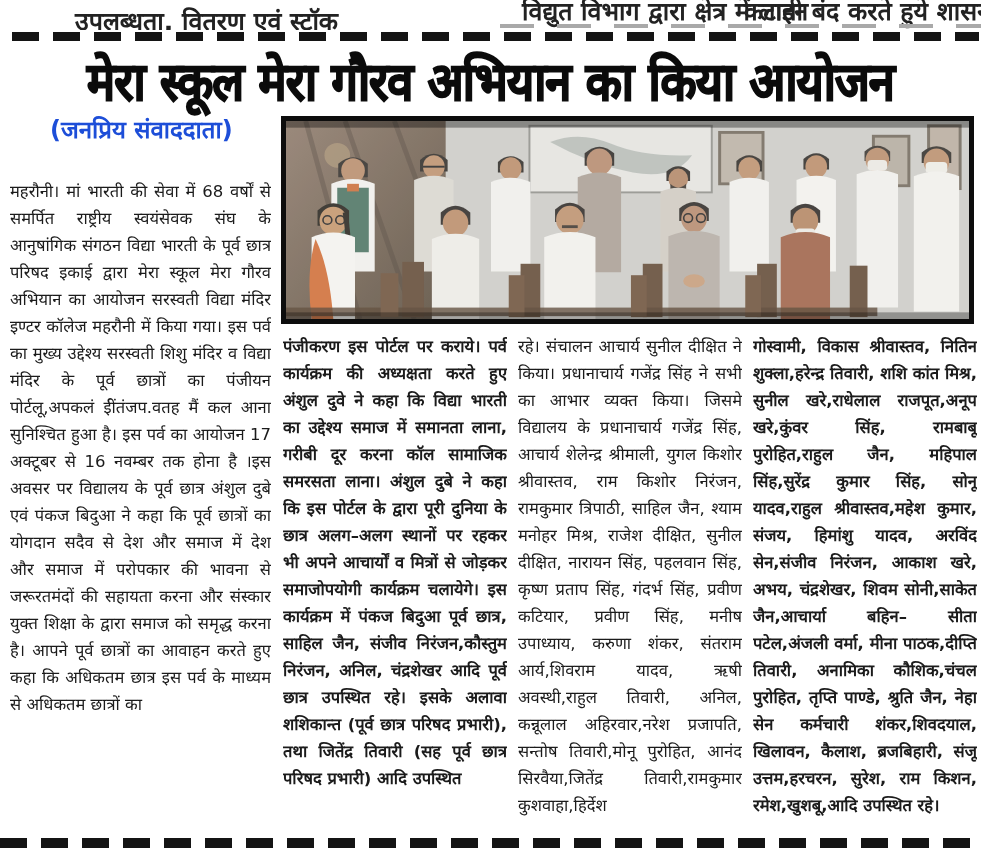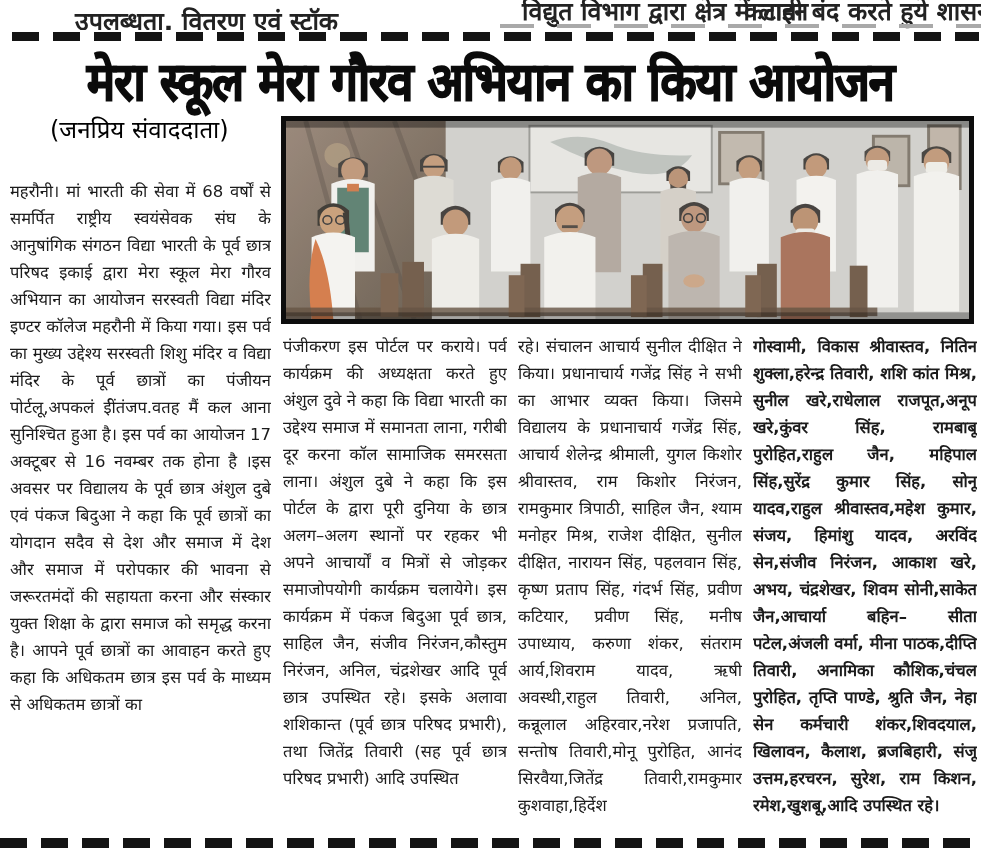--- a/index.html
+++ b/index.html
@@ -23,26 +23,26 @@
   .dash-top{left:12px;right:2px;top:32px;}
   .dash-bottom{left:0;right:0;top:838px;height:10px;}
   
   .headline{
     position:absolute;left:0;top:44px;width:981px;text-align:center;
     font-size:47px;font-weight:bold;color:#0b0b0b;letter-spacing:-1px;
     -webkit-text-stroke:1.4px #0b0b0b;transform:scaleY(1.12);transform-origin:top;
     white-space:nowrap;
   }
   
-  .byline{position:absolute;left:50px;top:112px;font-size:24px;font-weight:normal;color:#000000;}
+  .byline{position:absolute;left:50px;top:112px;font-size:24px;font-weight:bold;color:#1d4ed8;}
   
   .col{position:absolute;font-size:16.5px;line-height:27px;text-align:justify;
     color:#1b1b1b;overflow:hidden;}
   .col-1{left:10px;top:148px;width:261px;height:684px;margin-top:30px;}
-  .col-2{left:283px;top:333px;width:224px;height:498px;}
+  .col-2{left:283px;top:333px;width:224px;height:498px;font-weight:bold;}
   .col-3{left:518px;top:333px;width:224px;height:498px;}
   .col-4{left:753px;top:333px;width:224px;height:498px;font-weight:bold;}
   
   .photo{position:absolute;left:281px;top:116px;width:693px;height:208px;
     border:5px solid #0d0d0d;box-sizing:border-box;background:#c9c8c4;}
   .photo svg{display:block;width:100%;height:100%;}
 </style>
 </head>
 <body>
 

